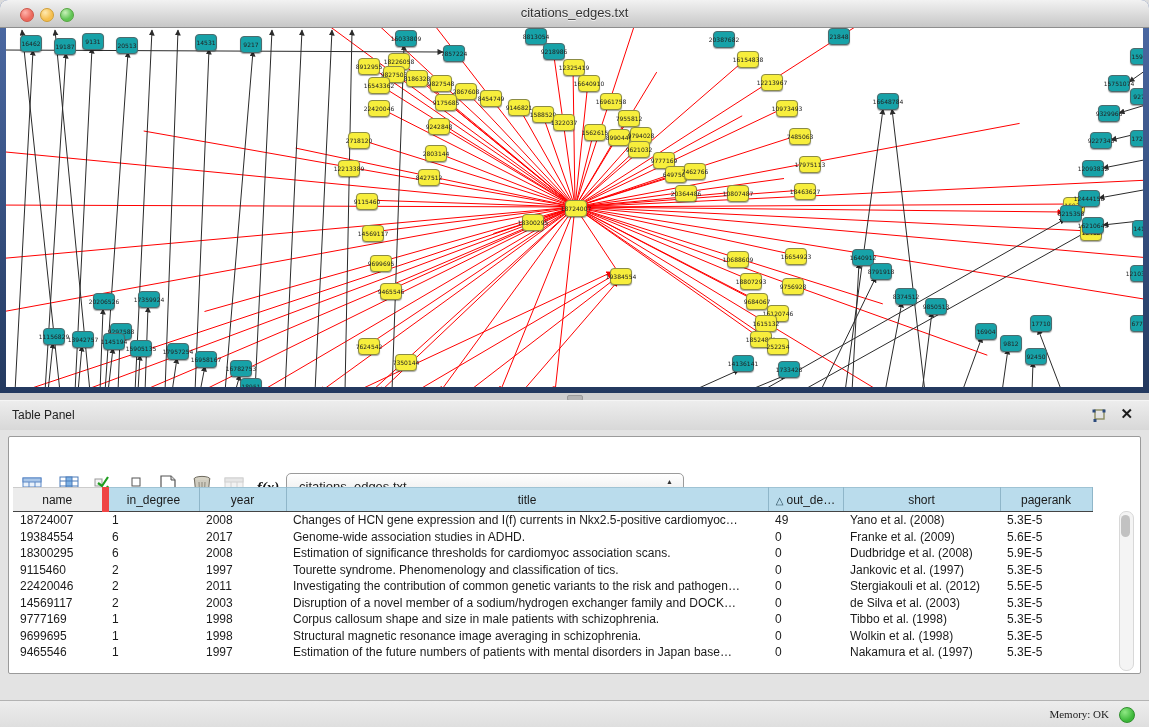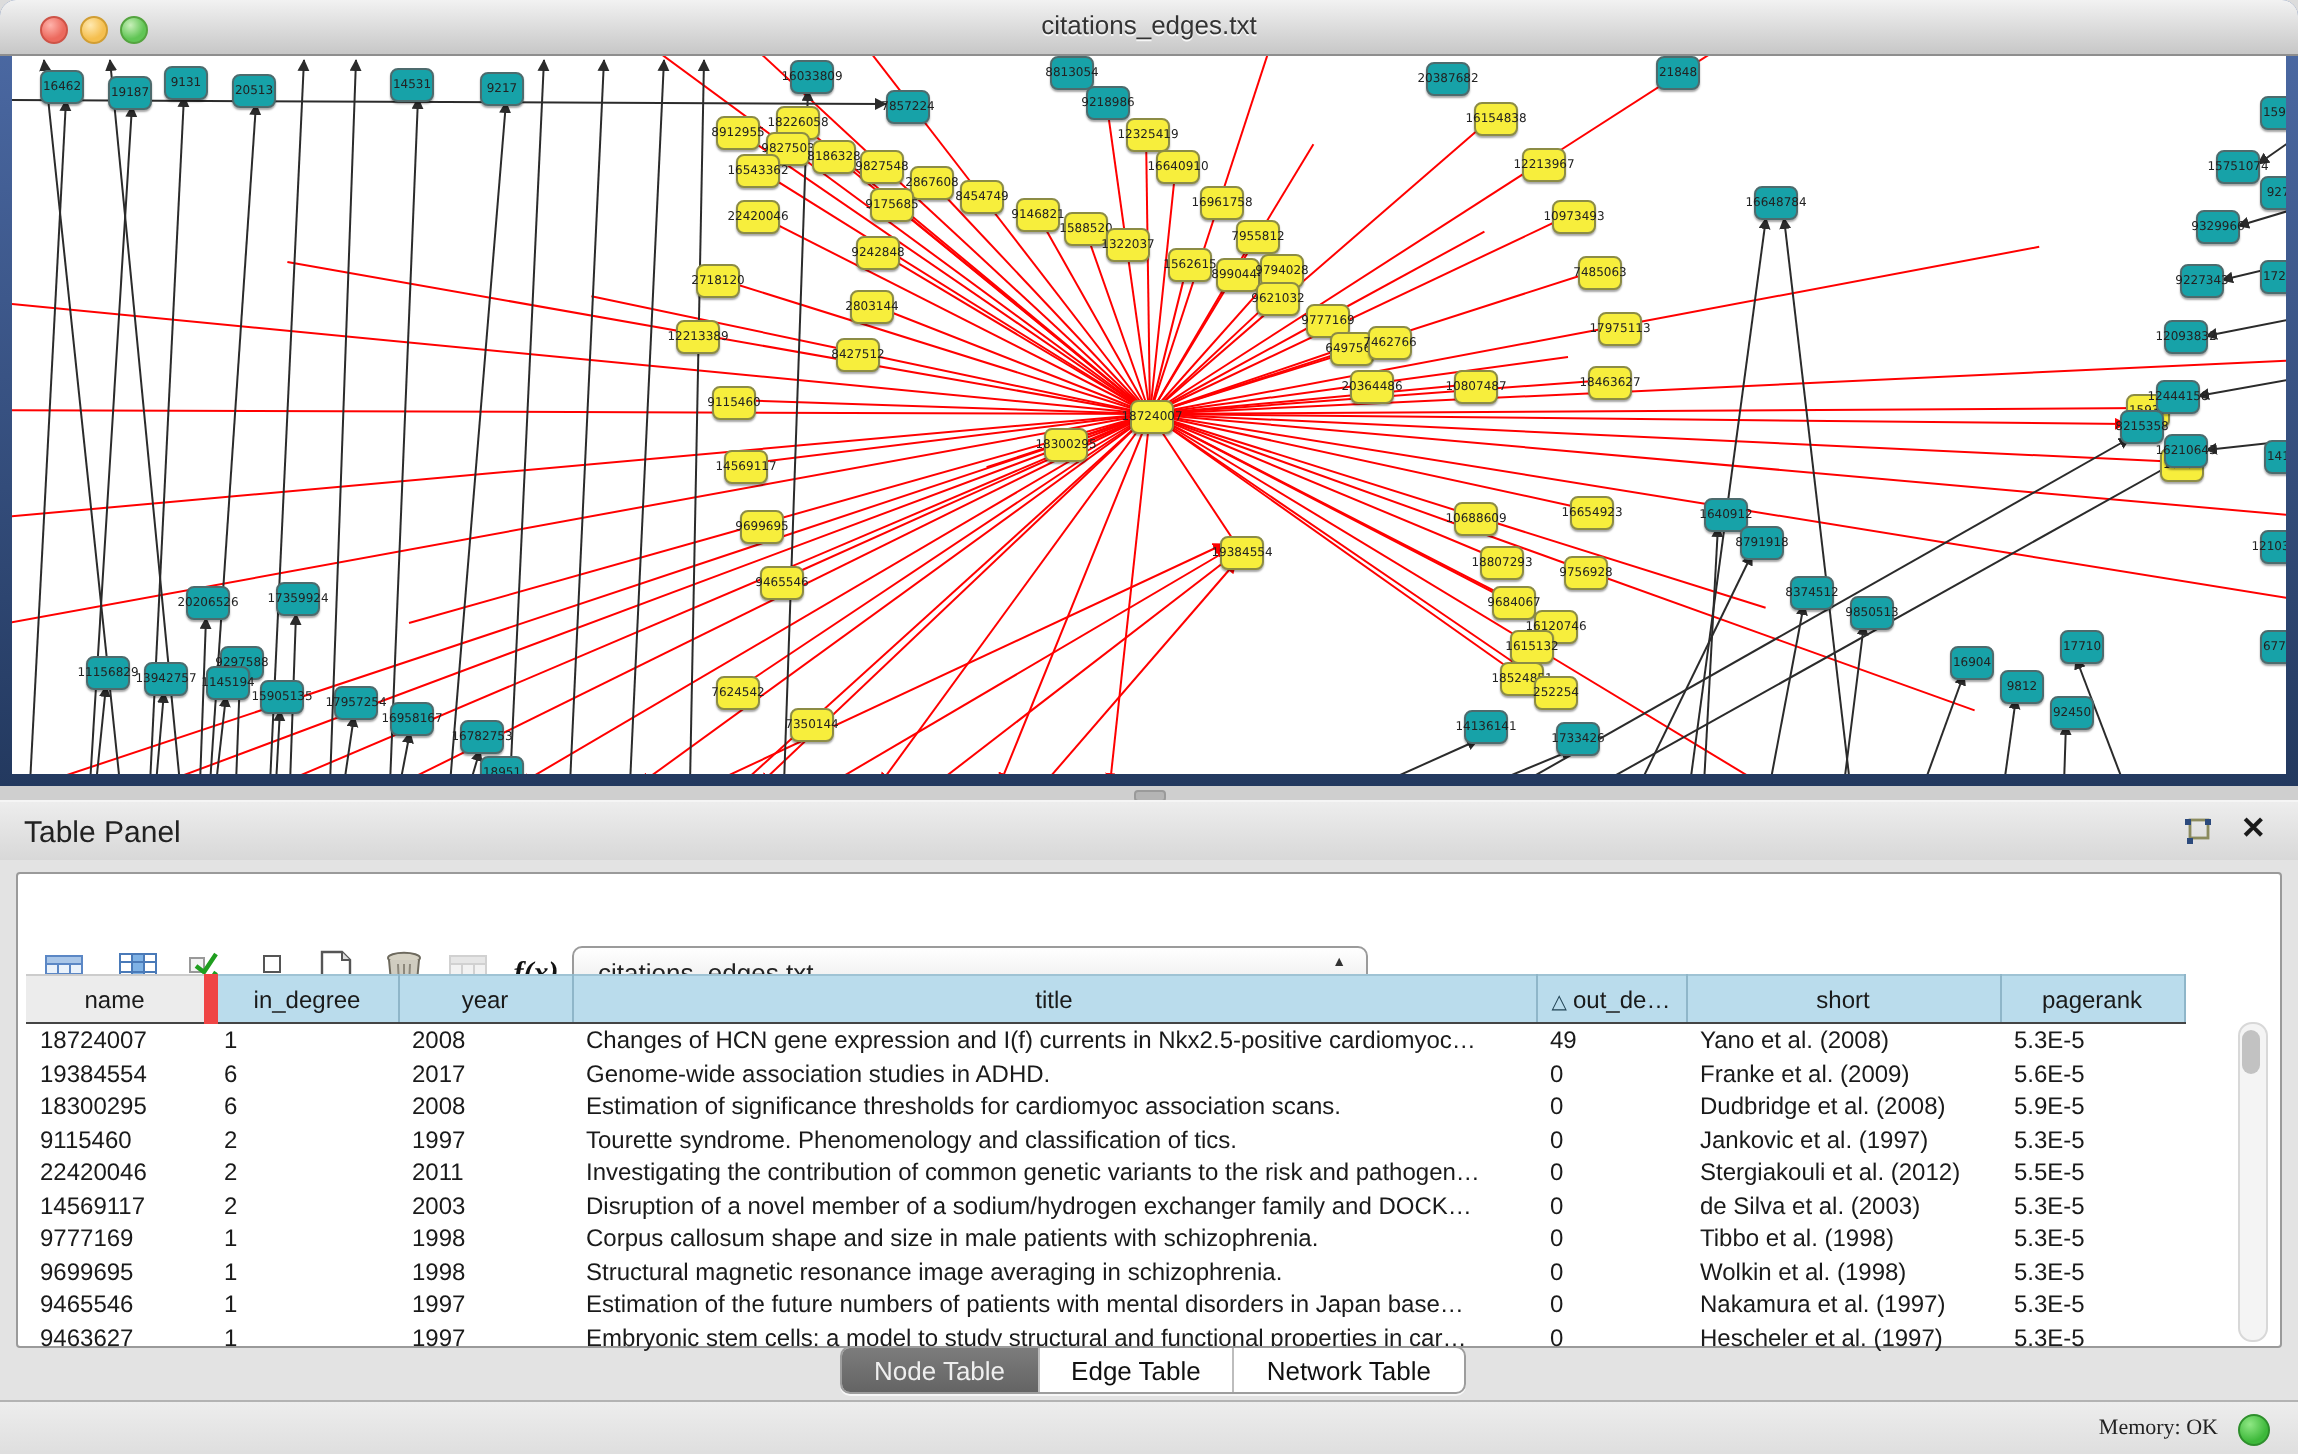--- a/index.html
+++ b/index.html
@@ -34,21 +34,21 @@
   .gnode span{font-size:6px;line-height:6px;color:#222;white-space:nowrap;
     font-family:"DejaVu Sans",sans-serif;}
   
   .splitter{position:absolute;left:0;top:393px;width:1149px;height:7px;background:#cfcfcf;}
   .grip{position:absolute;left:567px;top:395px;width:14px;height:4px;border-radius:2px;
     background:#b4b4b4;border:1px solid #9a9a9a;}
   
   .tp-header{position:absolute;left:0;top:400px;width:1149px;height:29px;
     background:linear-gradient(#ededed,#d8d8d8);
     border-top:1px solid #f5f5f5;border-bottom:1px solid #b5b5b5;}
-  .tp-title{position:absolute;left:12px;top:7px;font-size:15px;color:#222;}
+  .tp-title{position:absolute;left:12px;top:7px;font-size:12px;color:#222;}
   .tp-float{position:absolute;right:42px;top:7px;width:16px;height:16px;cursor:pointer;}
   .tp-close{position:absolute;right:16px;top:4px;font-size:15px;font-weight:bold;color:#1a1a1a;cursor:pointer;}
   .tp-body{position:absolute;left:0;top:430px;width:1149px;height:270px;background:#e3e3e3;}
   .tp-box{position:absolute;left:8px;top:6px;width:1131px;height:236px;
     background:#fff;border:1px solid #9a9a9a;border-radius:2px;}
   
   .tb{position:absolute;left:0;top:0;right:16px;height:43px;background:#fff;margin-top:28px;}
   .tb-icon{position:absolute;top:9px;width:26px;height:26px;display:flex;
     align-items:center;justify-content:center;cursor:pointer;}
   .fx{font-family:"Liberation Serif",serif;font-style:italic;font-weight:bold;font-size:15px;color:#111;}
@@ -743,39 +743,25 @@
           </tr>
           <tr>
             <td>9465546</td>
             <td>1</td>
             <td>1997</td>
             <td>Estimation of the future numbers of patients with mental disorders in Japan base…</td>
             <td>0</td>
             <td>Nakamura et al. (1997)</td>
             <td>5.3E-5</td>
           </tr>
-          <tr>
-            <td>9463627</td>
-            <td>1</td>
-            <td>1997</td>
-            <td>Embryonic stem cells: a model to study structural and functional properties in car…</td>
-            <td>0</td>
-            <td>Hescheler et al. (1997)</td>
-            <td>5.3E-5</td>
-          </tr>
         </tbody>
     </table>
     <div class="vscroll">
       <div class="vthumb"></div>
     </div>
   </div>
 
-  <div class="tabs" id="tabBar">
-      <div class="tab active">Node Table</div>
-      <div class="tab">Edge Table</div>
-      <div class="tab">Network Table</div>
-    </div>
 </div>
 
 <div class="statusbar">
   <span class="mem">Memory: OK</span>
   <span class="memdot"></span>
 </div>
 
 </body></html>

